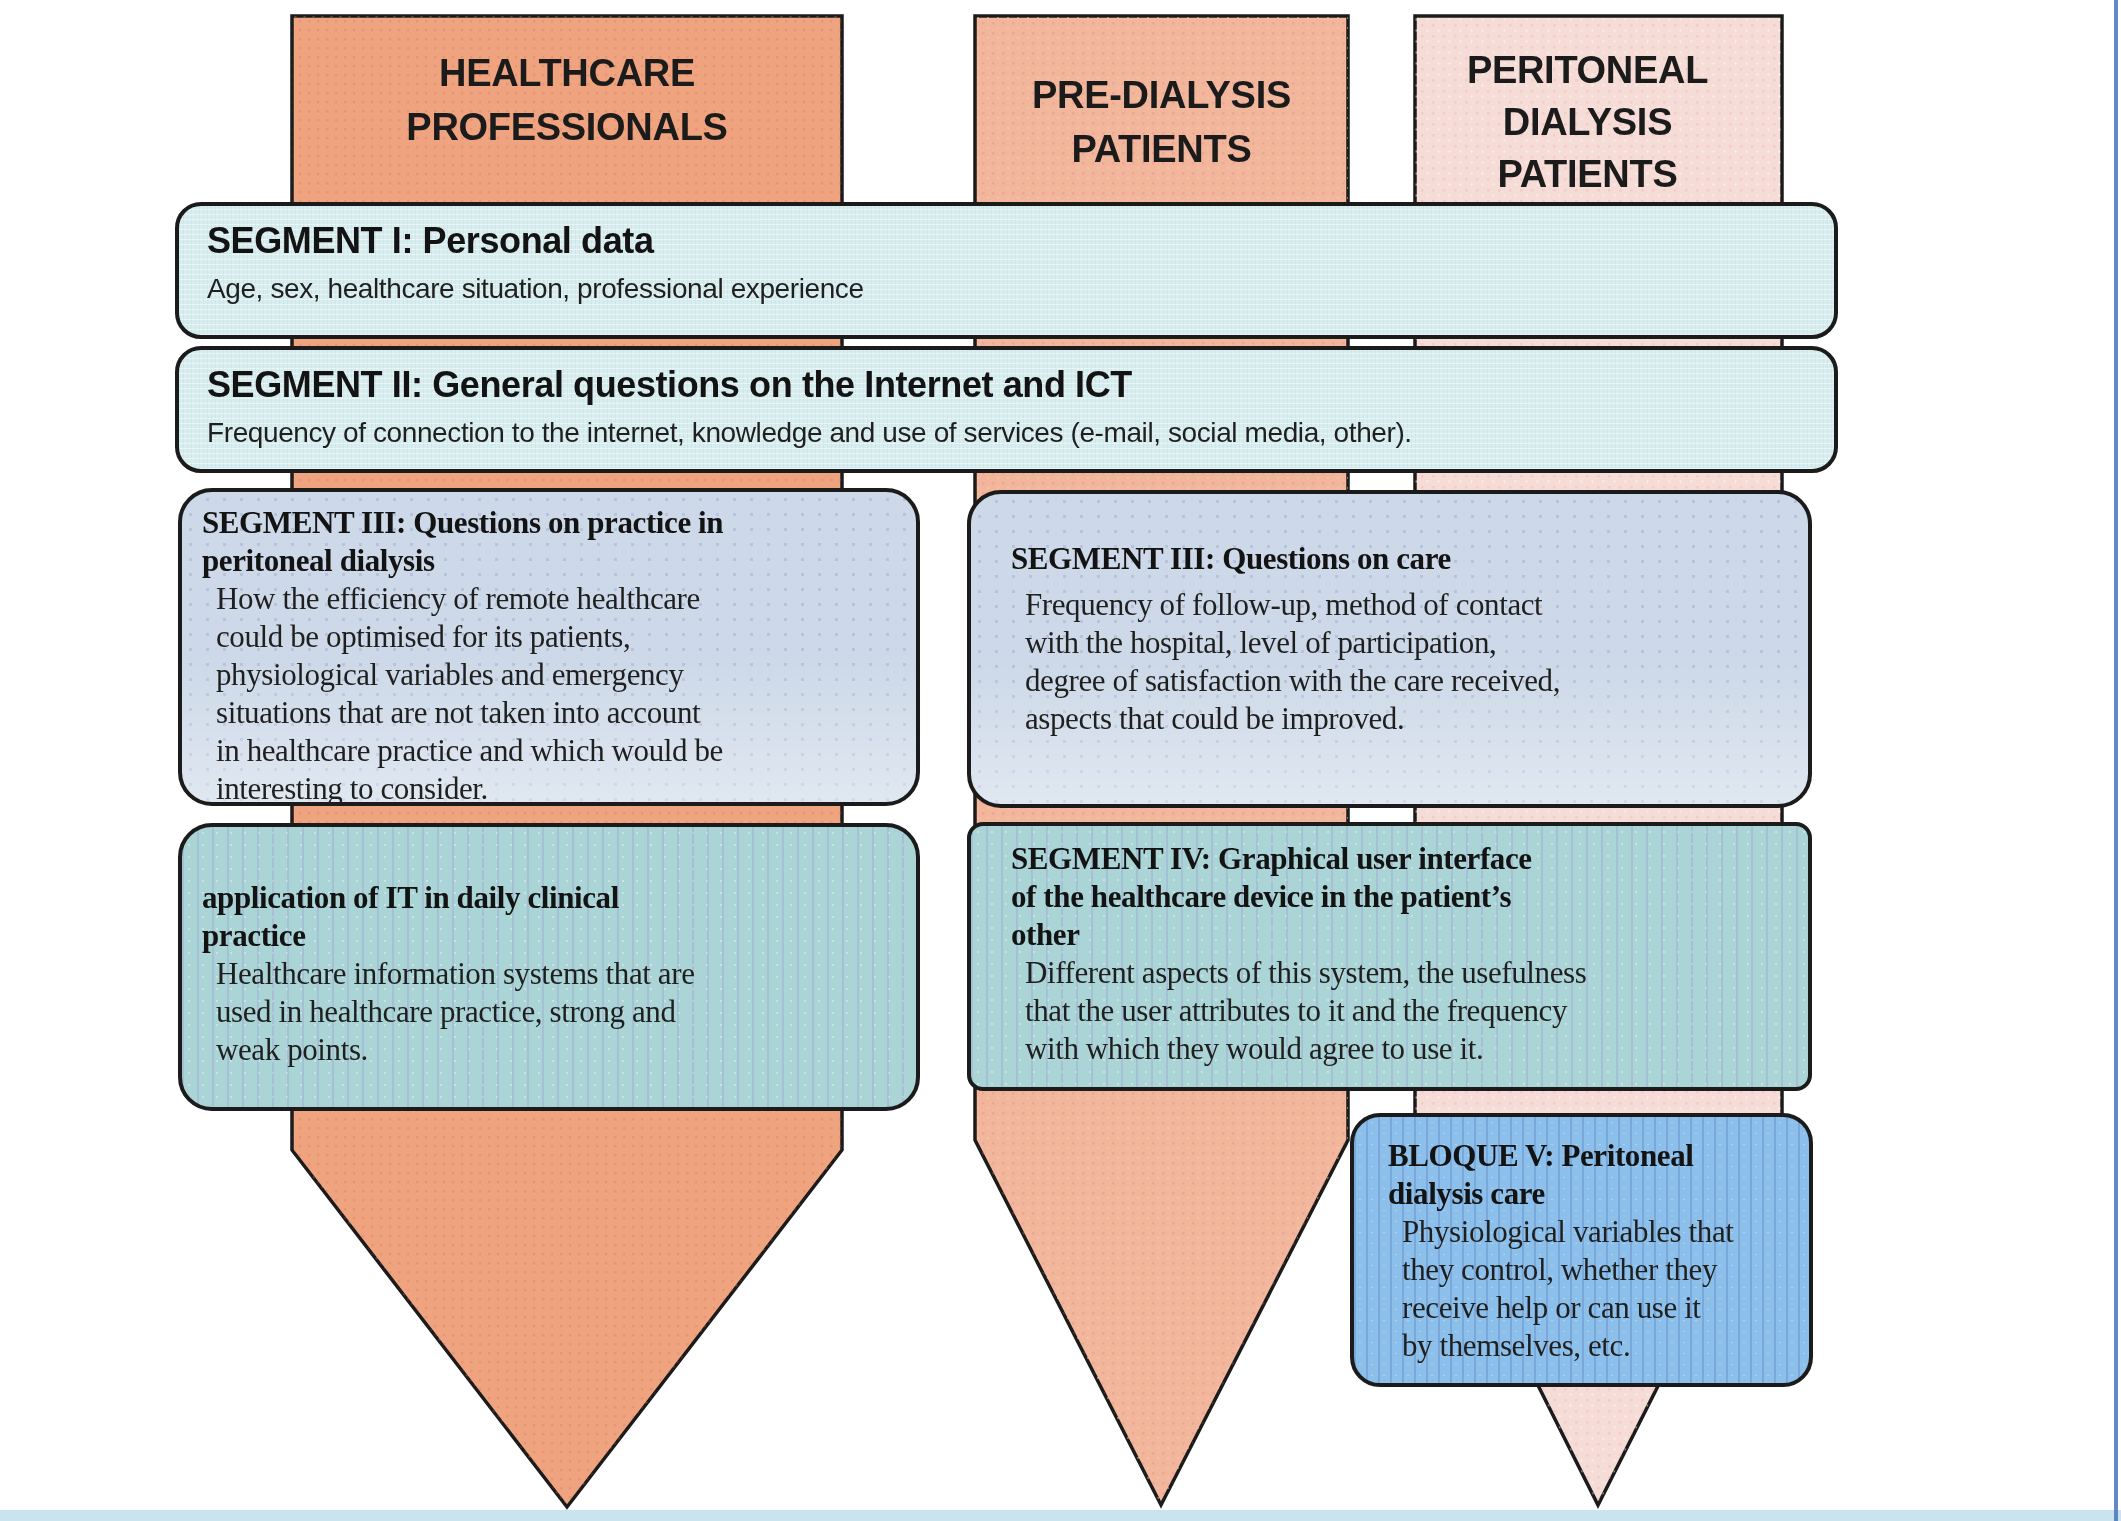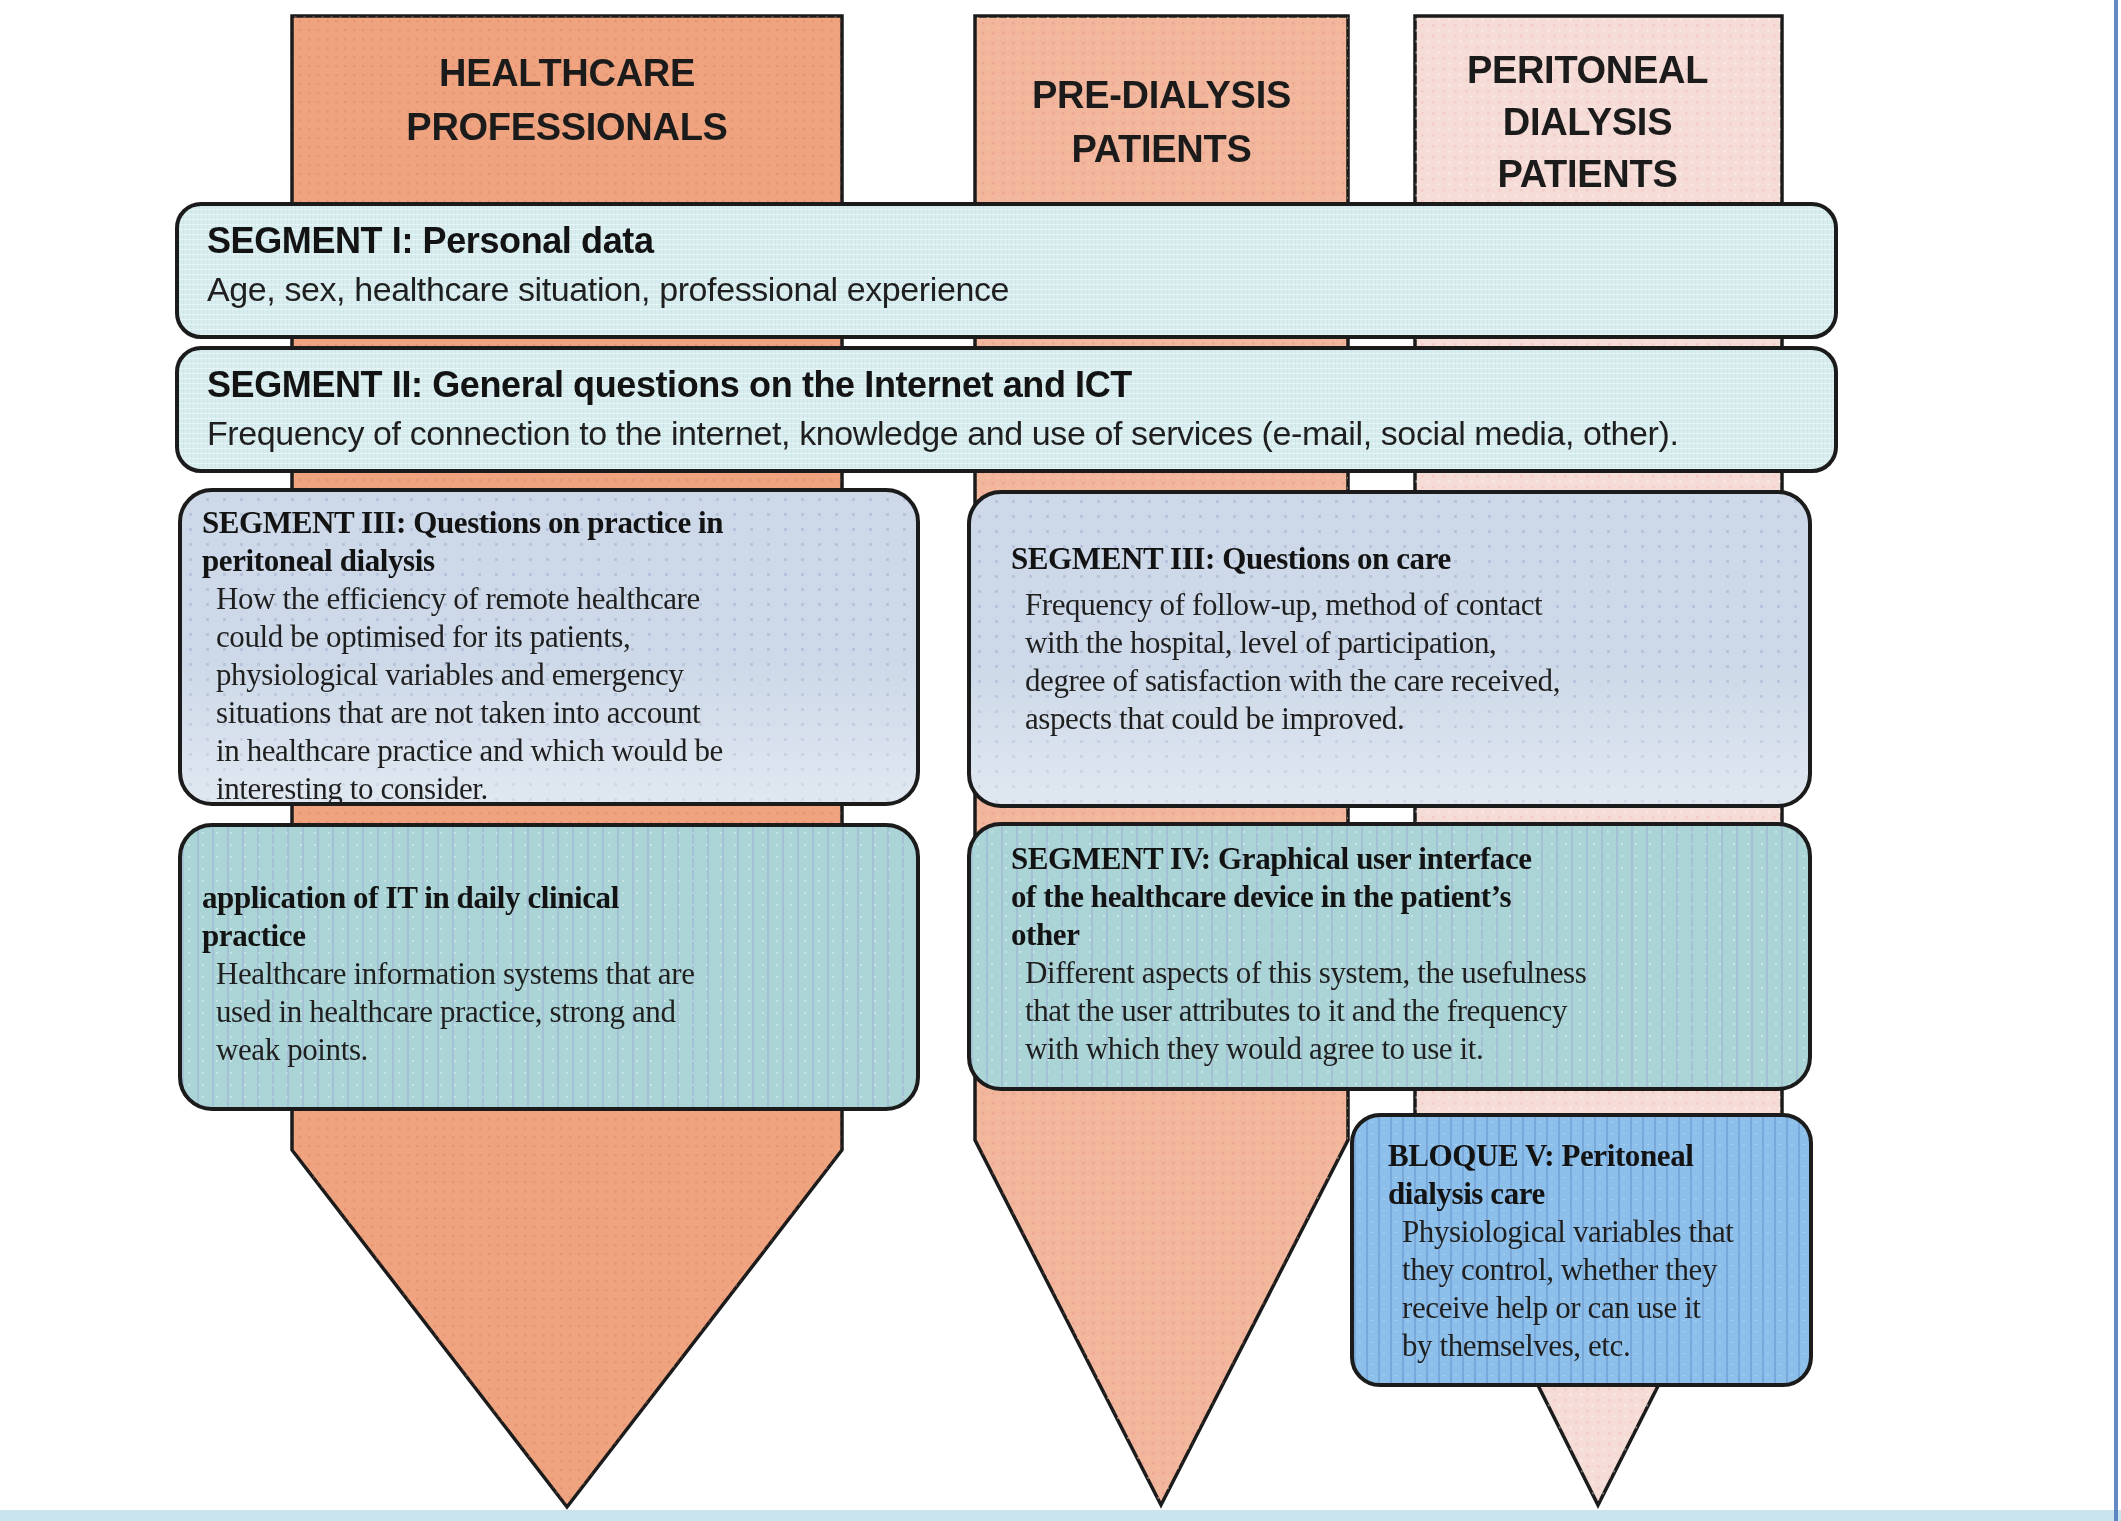--- a/index.html
+++ b/index.html
@@ -13,21 +13,21 @@
     letter-spacing:-0.3px;color:#1b1b1b;
   }
   .box{
     position:absolute;box-sizing:border-box;border:4px solid #1b1b1b;
     letter-spacing:-0.4px;color:#1f1f1f;
   }
   .box.wide{border-radius:26px;padding:12px 28px;}
   .box.small{border-radius:34px;padding:12px 20px;font-size:31px;line-height:38px;font-family:Liberation Serif, serif;}
   .box .title{font-weight:bold;color:#131313;}
   .box.wide .title{font-size:36px;line-height:46px;white-space:nowrap;}
-  .box.wide .body{font-size:34px;line-height:46px;margin-top:2px;white-space:nowrap;}
+  .box.wide .body{font-size:28px;line-height:46px;margin-top:2px;white-space:nowrap;}
   .box.small .title{font-size:31px;line-height:38px;}
   .box.small .body{font-size:31px;line-height:38px;margin-left:14px;}
   .line{white-space:nowrap;}
   
   .tex-seg12{
     background-image:
       repeating-linear-gradient(0deg, rgba(255,255,255,0.45) 0 1px, transparent 1px 5px),
       repeating-linear-gradient(90deg, rgba(176,220,226,0.35) 0 1px, transparent 1px 4px);
   }
   .tex-seg3{
@@ -111,21 +111,21 @@
   <div class="box small tex-seg3" id="seg3r" style="left: 967px; top: 490px; width: 845px; height: 318px; background-color: rgb(205, 217, 232);" data-bind-bg="segments.seg3_right.fill">
     <div class="title" data-bind="segments.seg3_right.title">SEGMENT III: Questions on care</div>
     <div class="body"><span class="line">Frequency of follow-up, method of contact</span><br><span class="line">with the hospital, level of participation,</span><br><span class="line">degree of satisfaction with the care received,</span><br><span class="line">aspects that could be improved.</span></div>
   </div>
 
   <div class="box small tex-seg4" id="seg4l" style="left: 178px; top: 823px; width: 742px; height: 288px; background-color: rgb(170, 212, 214);" data-bind-bg="segments.seg4_left.fill">
     <div class="title"><br><span class="line">application of IT in daily clinical</span><br><span class="line">practice</span></div>
     <div class="body"><span class="line">Healthcare information systems that are</span><br><span class="line">used in healthcare practice, strong and</span><br><span class="line">weak points.</span></div>
   </div>
 
-  <div class="box small tex-seg4" id="seg4r" style="left: 967px; top: 822px; width: 845px; height: 269px; background-color: rgb(170, 212, 214);" data-bind-bg="segments.seg4_right.fill">
+  <div class="box small tex-seg4" id="seg4r" style="left: 967px; top: 822px; width: 845px; height: 269px; background-color: rgb(170, 212, 214); border-radius: 16px;" data-bind-bg="segments.seg4_right.fill">
     <div class="title"><span class="line">SEGMENT IV: Graphical user interface</span><br><span class="line">of the healthcare device in the patient’s</span><br><span class="line">other</span></div>
     <div class="body"><span class="line">Different aspects of this system, the usefulness</span><br><span class="line">that the user attributes to it and the frequency</span><br><span class="line">with which they would agree to use it.</span></div>
   </div>
 
   <div class="box small tex-b5" id="b5" style="left: 1350px; top: 1113px; width: 463px; height: 274px; background-color: rgb(140, 191, 233);" data-bind-bg="segments.bloque5.fill">
     <div class="title"><span class="line">BLOQUE V: Peritoneal</span><br><span class="line">dialysis care</span></div>
     <div class="body"><span class="line">Physiological variables that</span><br><span class="line">they control, whether they</span><br><span class="line">receive help or can use it</span><br><span class="line">by themselves, etc.</span></div>
   </div>
 
   <div id="bottom-bar" data-bind-bg="frame.bottom_bar_color" style="background-color: rgb(201, 228, 238);"></div>

